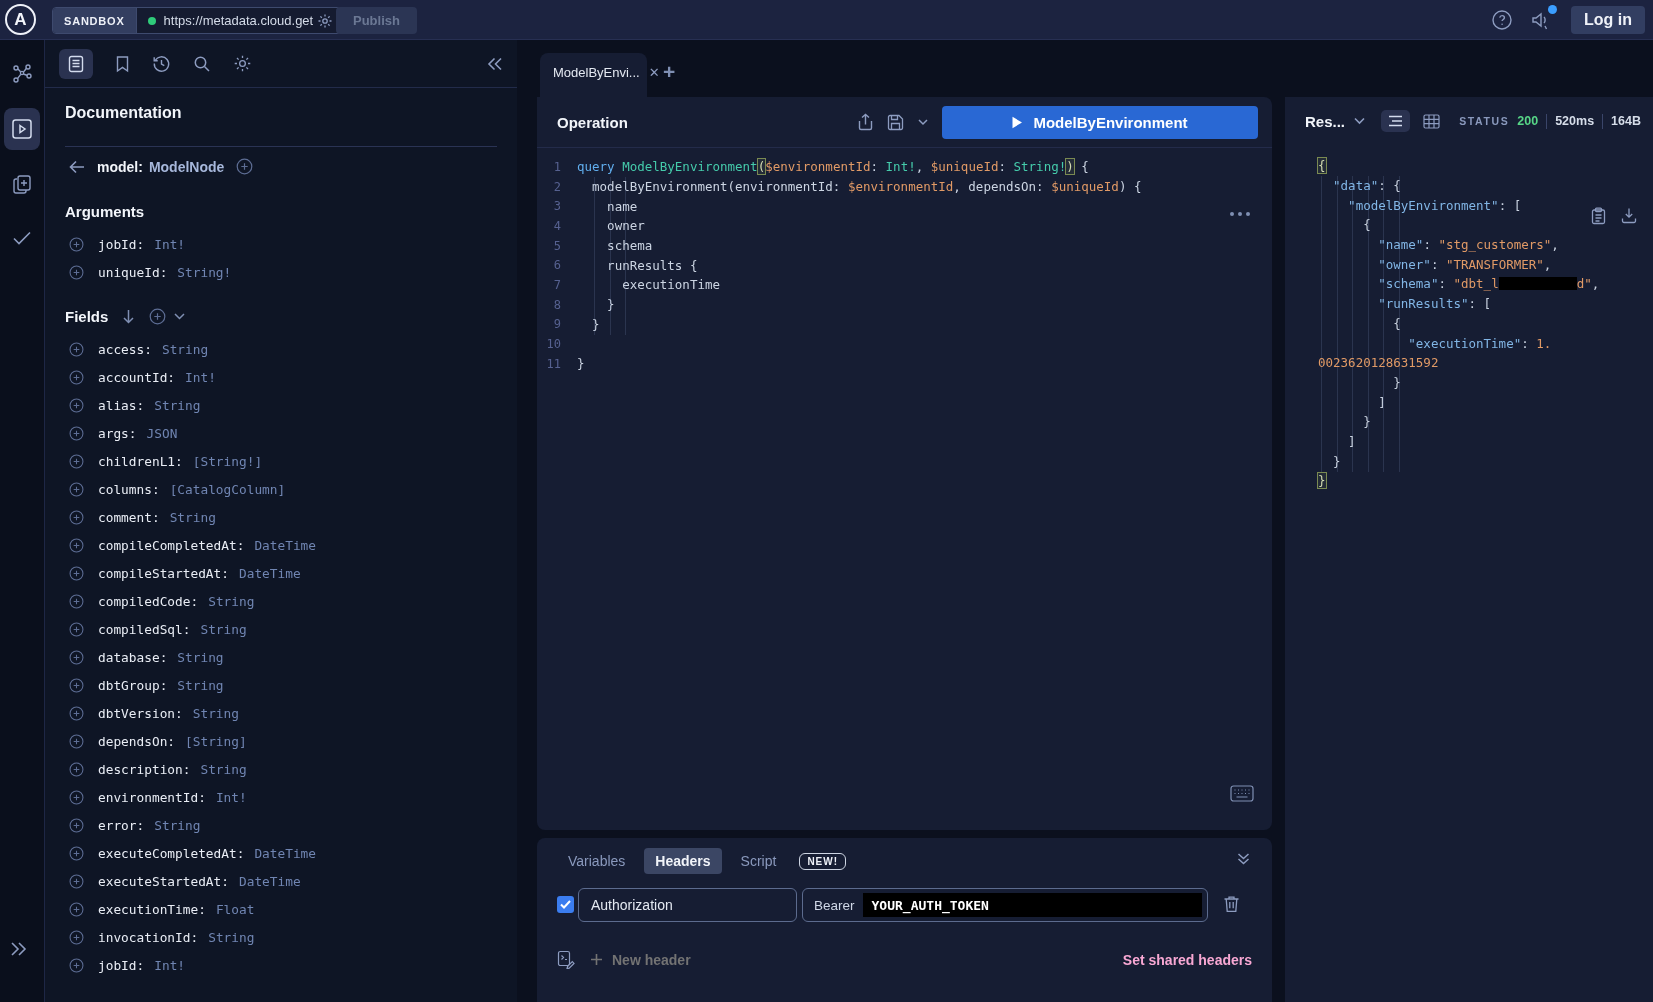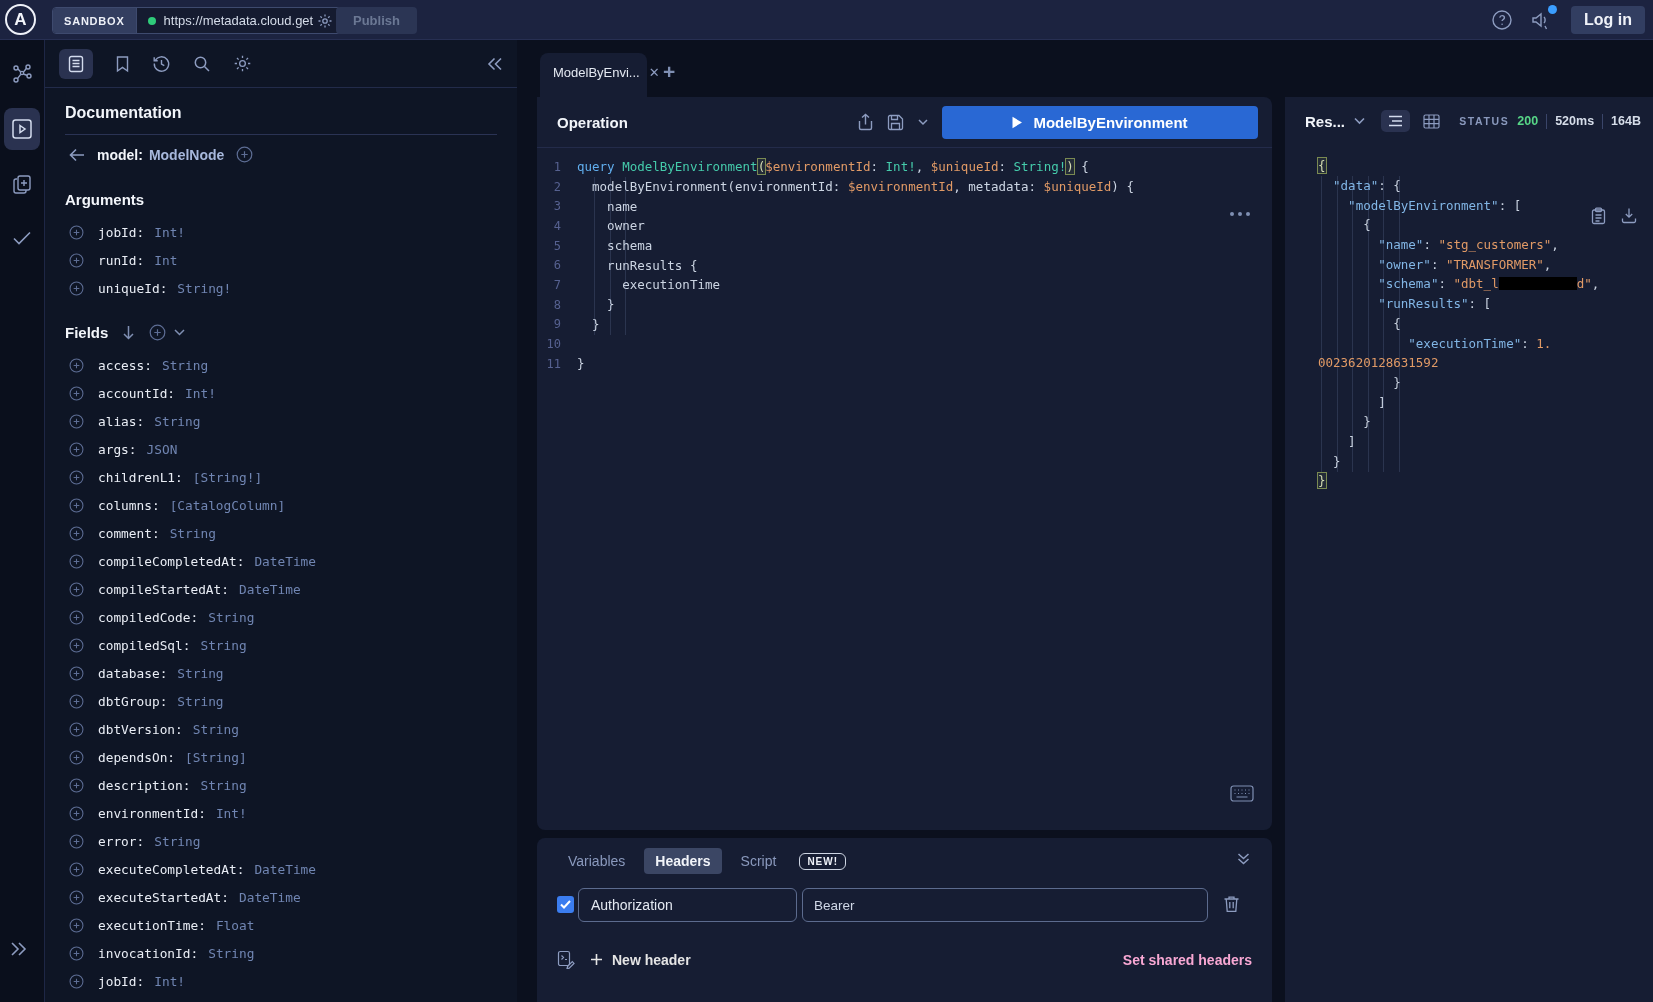--- a/index.html
+++ b/index.html
@@ -39,21 +39,21 @@
   .rail-expand { position:absolute; left:8px; bottom:44px; color:#8d9cc0; }
 
   
   .docs { position:absolute; left:44px; top:40px; width:473px; height:962px; background:#0e1525;
           border-left:1px solid #1e2746; overflow:hidden; }
   .docs-toolbar { height:48px; display:flex; align-items:center; padding:0 14px;
                   border-bottom:1px solid #222b4a; gap:22px; color:#8d9cc0; }
   .dt-icon.active { background:#2a3250; border-radius:6px; padding:6px 9px; color:#d4dcee; }
   .docs-collapse { margin-left:auto; color:#8d9cc0; font-size:17px; }
   .docs-content { padding:16px 20px 0 20px; }
-  .docs-title { font-size:16px; font-weight:bold; color:#f2f5fa; padding-bottom:12px;
+  .docs-title { font-size:16px; font-weight:bold; color:#f2f5fa; padding-bottom:24px;
                 border-bottom:1px solid #2a3354; }
   .crumb { display:flex; align-items:center; gap:12px; padding:11px 0 14px 4px; }
   .crumb-label { font-size:14px; font-weight:bold; color:#f2f5fa; }
   .crumb-type { font-size:14px; font-weight:bold; color:#a7b8dc; margin-left:-6px; }
   .sec-title { font-size:15px; font-weight:bold; color:#f2f5fa; margin:14px 0 10px 0;
                display:flex; align-items:center; gap:14px; }
   .f-row { height:28px; display:flex; align-items:center; gap:14px; padding-left:4px; }
   .f-name { font-family:"DejaVu Sans Mono", monospace; font-size:12.8px; color:#e9edf5; white-space:pre; }
   .f-type { font-family:"DejaVu Sans Mono", monospace; font-size:12.8px; color:#7085b2; margin-left:-4px; }
   .plus-circle { color:#5d6d94; flex:none; }
@@ -108,21 +108,21 @@
   .hdr-val { position:absolute; left:265px; top:50px; width:406px; height:34px;
              border:1px solid #5c6b8e; border-radius:6px; display:flex; align-items:center;
              padding:0 5px 0 11px; gap:8px; }
   .hdr-prefix { font-size:13.5px; color:#cfd7e6; flex:none; }
   .hdr-token { flex:1; height:24px; background:#000000; display:flex; align-items:center;
                padding-left:9px; color:#ffffff; font-family:"DejaVu Sans Mono", monospace;
                font-size:13px; font-weight:bold; }
   .hdr-trash { position:absolute; left:686px; top:57px; color:#8d9cc0; }
   .bp-footer { position:absolute; left:20px; top:112px; right:20px; display:flex; align-items:center; }
   .script-icon { color:#8d9cc0; margin-right:15px; }
-  .new-header { display:flex; align-items:center; gap:9px; color:#e5e5e5; font-size:14px; font-weight:bold; }
+  .new-header { display:flex; align-items:center; gap:9px; color:#737373; font-size:14px; font-weight:bold; }
   .shared-headers { margin-left:auto; color:#f9a8d4; font-size:14px; font-weight:bold; }
 
   
   .resp-card { position:absolute; left:1285px; top:97px; width:368px; height:905px; background:#161d33; }
   .resp-header { height:48px; display:flex; align-items:center; padding:0 12px 0 20px; }
   .resp-title { font-size:15px; font-weight:bold; color:#f2f5fa; }
   .resp-chev { margin-left:9px; color:#8d9cc0; }
   .fmt-pill { margin-left:16px; background:#2a3250; border-radius:5px; padding:5px 7px; color:#d4dcee; }
   .tbl-icon { margin-left:13px; color:#8d9cc0; }
   .resp-status { margin-left:auto; display:flex; align-items:center; gap:8px; }
@@ -285,30 +285,20 @@
             <span class="f-name">jobId:</span>
             <span class="f-type">Int!</span>
           </div>
           <div class="f-row">
             <span class="plus-circle">
               <svg width="15" height="15" viewBox="0 0 17 17" fill="none" stroke="currentColor" stroke-width="1.2">
                 <circle cx="8.5" cy="8.5" r="7.3"></circle>
                 <path d="M8.5 5.3v6.4M5.3 8.5h6.4"></path>
               </svg>
             </span>
-            <span class="f-name">runId:</span>
-            <span class="f-type">Int</span>
-          </div>
-          <div class="f-row">
-            <span class="plus-circle">
-              <svg width="15" height="15" viewBox="0 0 17 17" fill="none" stroke="currentColor" stroke-width="1.2">
-                <circle cx="8.5" cy="8.5" r="7.3"></circle>
-                <path d="M8.5 5.3v6.4M5.3 8.5h6.4"></path>
-              </svg>
-            </span>
             <span class="f-name">uniqueId:</span>
             <span class="f-type">String!</span>
           </div>
         </div>
       <div class="sec-title" style="margin-top:22px;">
         <span>Fields</span>
         <span style="color:#7f8fb3">
           <svg width="13" height="15" viewBox="0 0 13 15" fill="none" stroke="currentColor" stroke-width="1.5">
               <path d="M6.5 1v12M2 9l4.5 4.5L11 9"></path>
             </svg>
@@ -599,21 +589,21 @@
     </div>
     <div class="editor">
       <div class="guides g-editor"></div>
       <div id="editor-lines">
           <div class="code-line">
             <span class="ln">1</span>
             <span class="lt"><span class="c-kw">query </span><span class="c-op">ModelByEnvironment</span><span class="c-phl">(</span><span class="c-var">$environmentId</span><span class="c-pun">: </span><span class="c-typ">Int!</span><span class="c-pun">, </span><span class="c-var">$uniqueId</span><span class="c-pun">: </span><span class="c-typ">String!</span><span class="c-phl">)</span><span class="c-pun"> {</span></span>
           </div>
           <div class="code-line">
             <span class="ln">2</span>
-            <span class="lt"><span class="c-fld">  modelByEnvironment(environmentId: </span><span class="c-var">$environmentId</span><span class="c-fld">, metadata: </span><span class="c-var">$uniqueId</span><span class="c-fld">) {</span></span>
+            <span class="lt"><span class="c-fld">  modelByEnvironment(environmentId: </span><span class="c-var">$environmentId</span><span class="c-fld">, dependsOn: </span><span class="c-var">$uniqueId</span><span class="c-fld">) {</span></span>
           </div>
           <div class="code-line">
             <span class="ln">3</span>
             <span class="lt"><span class="c-fld">    name</span></span>
           </div>
           <div class="code-line">
             <span class="ln">4</span>
             <span class="lt"><span class="c-fld">    owner</span></span>
           </div>
           <div class="code-line">
@@ -672,20 +662,21 @@
         </svg>
     </span>
     <div class="hdr-check">
       <svg width="11" height="9" viewBox="0 0 11 9" fill="none" stroke="#ffffff" stroke-width="2">
           <path d="M1 4.5l3 3L10 1"></path>
         </svg>
     </div>
     <input class="hdr-key" value="Authorization" style="">
     <div class="hdr-val">
       <span class="hdr-prefix">Bearer</span>
+      <span class="hdr-token">YOUR_AUTH_TOKEN</span>
     </div>
     <span class="hdr-trash">
       <svg width="17" height="18" viewBox="0 0 17 18" fill="none" stroke="currentColor" stroke-width="1.3">
           <path d="M1.5 4h14M6 4V2.2h5V4M3.2 4l1 12.3h8.6l1-12.3M6.8 7v6.3M10.2 7v6.3"></path>
         </svg>
     </span>
     <div class="bp-footer">
       <span class="script-icon">
         <svg width="18" height="19" viewBox="0 0 18 19" fill="none" stroke="currentColor" stroke-width="1.2">
             <rect x="1.5" y="1.5" width="11" height="14" rx="1.8"></rect>

